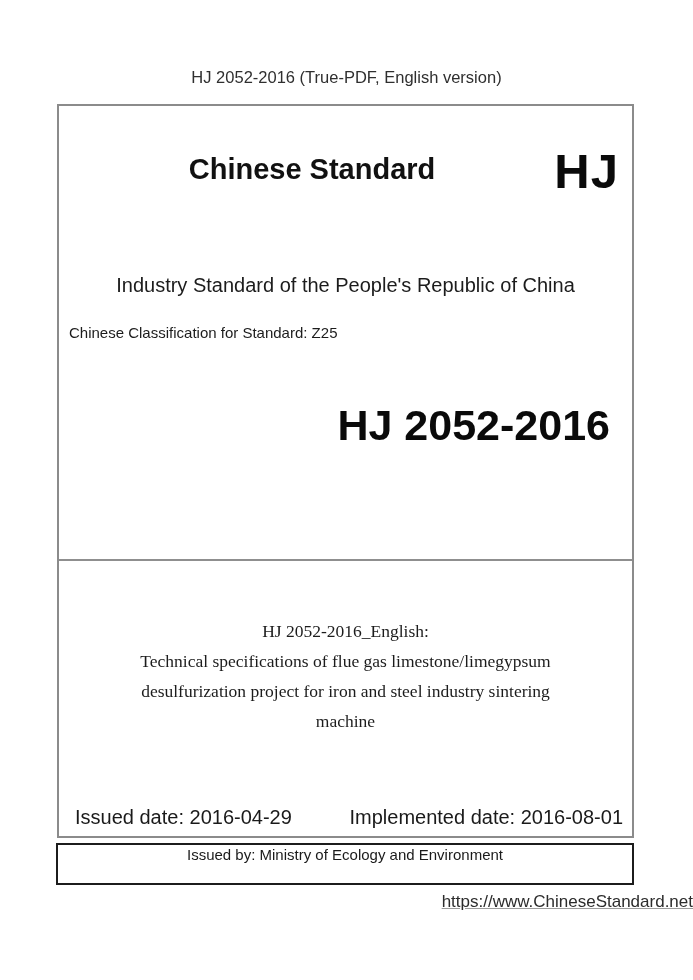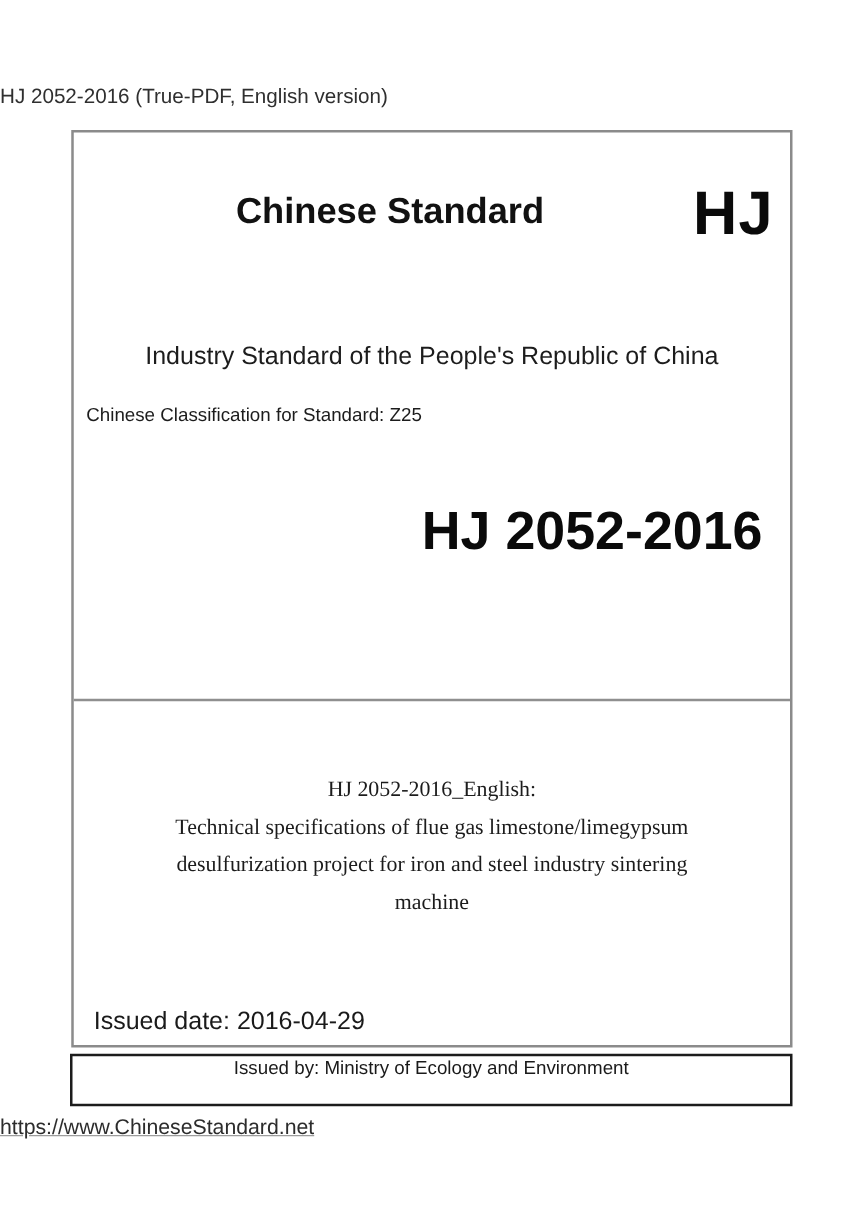--- a/index.html
+++ b/index.html
@@ -11,21 +11,21 @@
   }
   .page {
     position: relative;
     width: 693px; height: 980px;
     background: #ffffff;
     overflow: hidden;
   }
   .header-title {
     position: absolute;
     top: 66px; left: 0; width: 100%;
-    text-align: left;
+    text-align: center;
     font-size: 16.5px;
     line-height: 22px;
     color: #2f2f2f;
   }
   .cover-box {
     position: absolute;
     left: 57px; top: 104px;
     width: 577px; height: 734px;
     border: 2px solid #8b8b8b;
     background: #ffffff;
@@ -105,21 +105,21 @@
     justify-content: center;
   }
   .issuer-text {
     font-size: 15px;
     line-height: 20px;
     color: #1a1a1a;
   }
   .footer-link-wrap {
     position: absolute;
     top: 891px; left: 0; width: 100%;
-    text-align: left;
+    text-align: right;
   }
   .site-link {
     font-size: 17px;
     line-height: 22px;
     color: #2c2c2c;
     text-decoration: underline;
     text-decoration-color: #9c9c9c;
     cursor: pointer;
   }
 </style>
@@ -144,20 +144,21 @@
 
     <div class="section-divider"></div>
 
     <div class="english-title">HJ 2052-2016_English:
 Technical specifications of flue gas limestone/limegypsum
 desulfurization project for iron and steel industry sintering
 machine</div>
 
     <div class="dates-row">
       <span>Issued date: 2016-04-29</span>
+      <span>Implemented date: 2016-08-01</span>
     </div>
 
   </div>
 
   <div class="issuer-box">
     <div class="issuer-text">Issued by: Ministry of Ecology and Environment</div>
   </div>
 
   <div class="footer-link-wrap">
     <a class="site-link" href="#">https://www.ChineseStandard.net</a>

